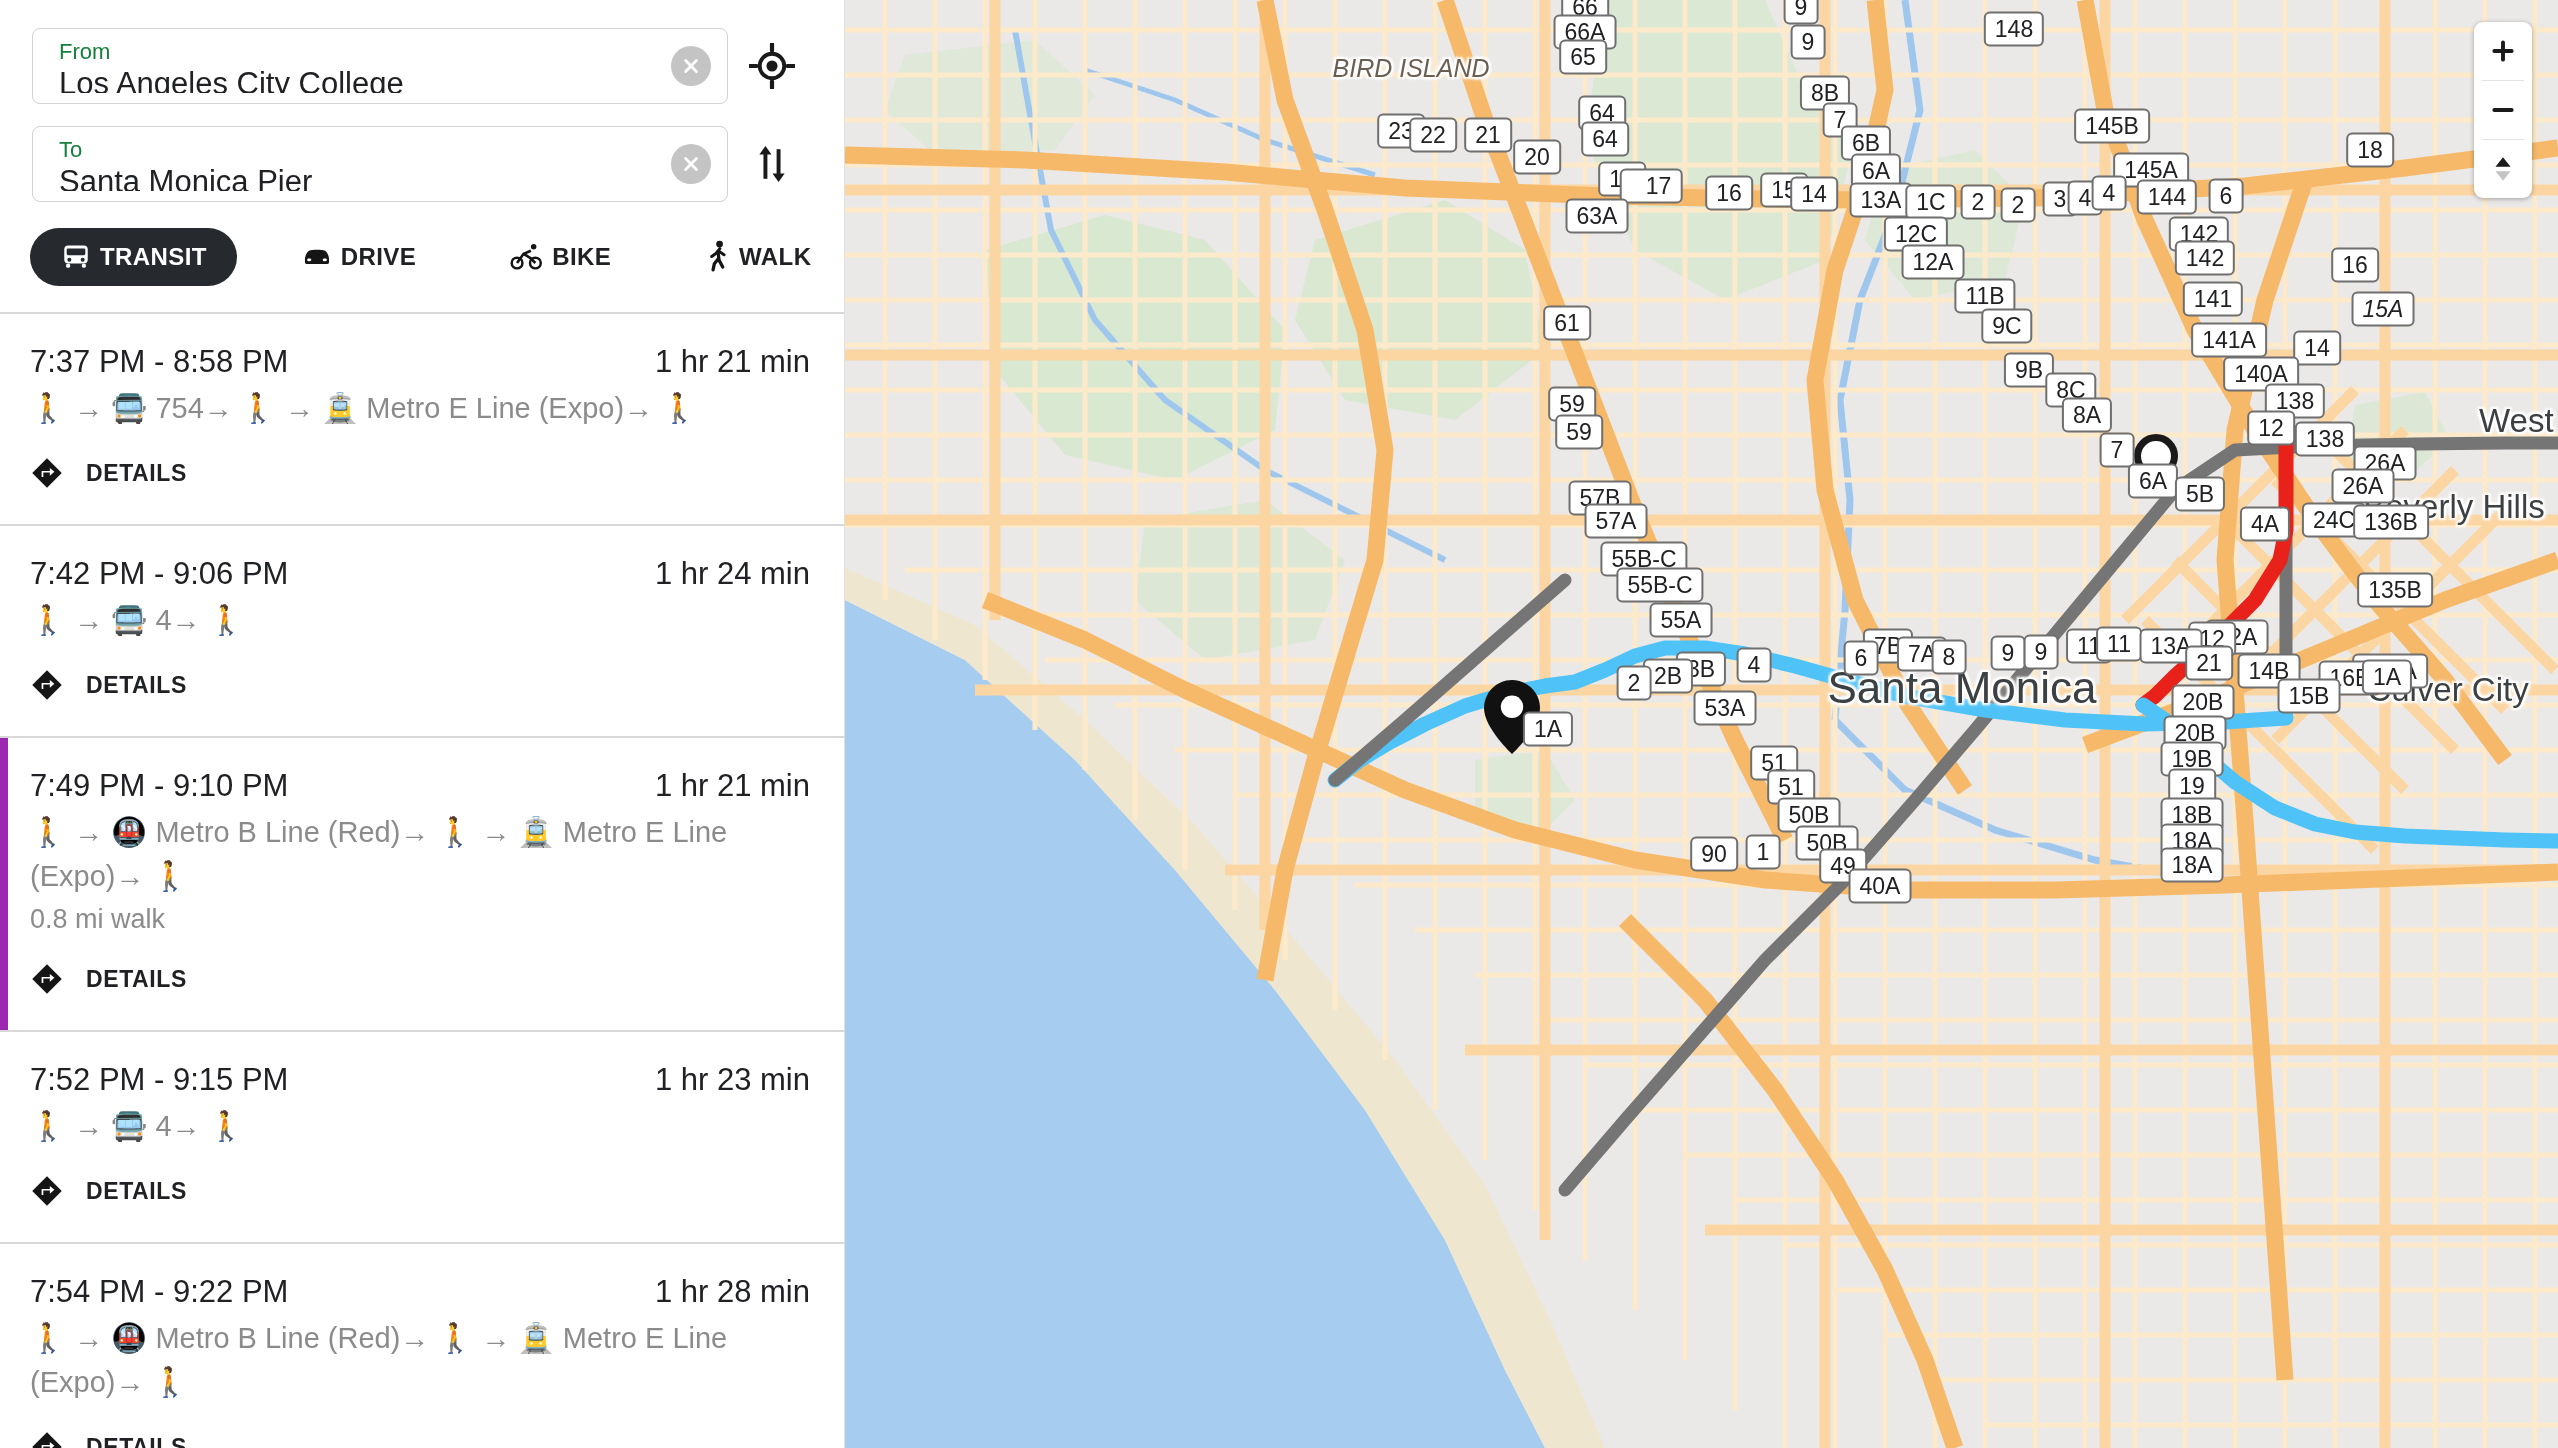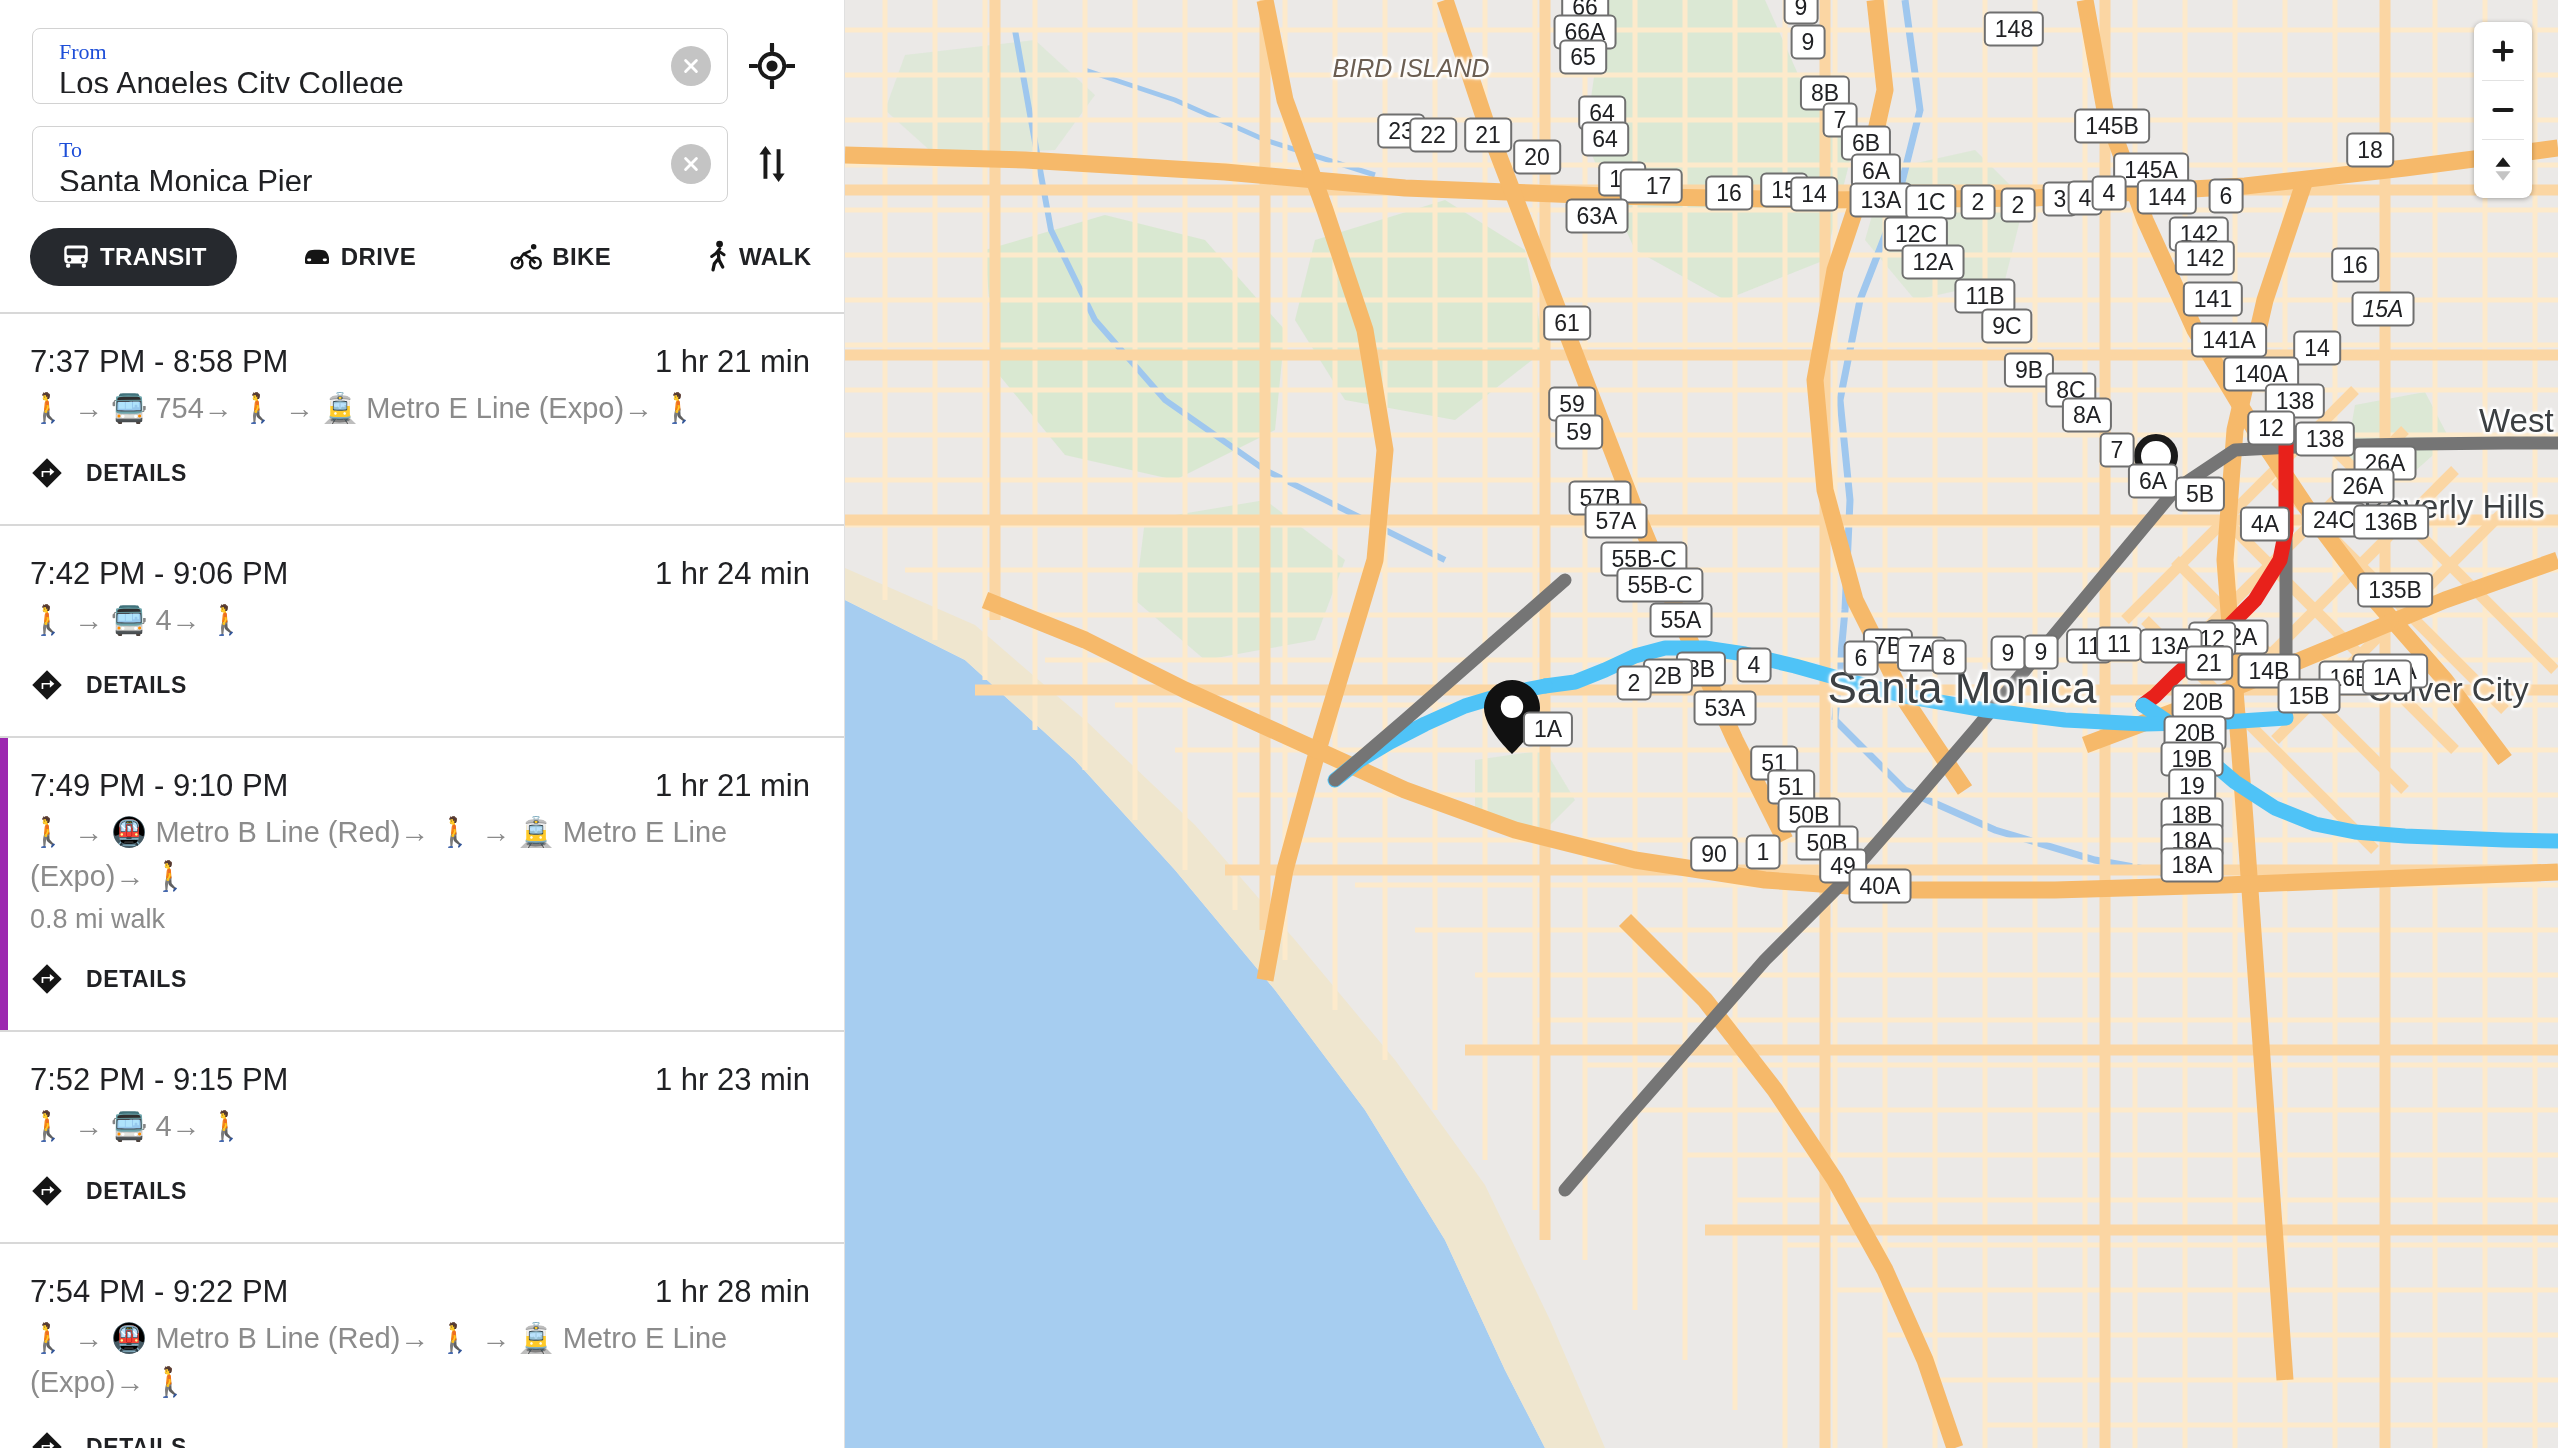--- a/index.html
+++ b/index.html
@@ -30,22 +30,22 @@
     flex: 1 1 auto;
     border: 1px solid #d2d2d2;
     border-radius: 8px;
     height: 76px;
     padding: 10px 58px 10px 26px;
     position: relative;
     display: flex; flex-direction: column; justify-content: center;
     background: #fff;
   }
   .field-label {
-    font-size: 22px; color: #1d4ed8; line-height: 26px;
-    font-family: Liberation Serif, serif;
+    font-size: 22px; color: #15803d; line-height: 26px;
+    font-family: Liberation Sans, sans-serif;
   }
   .field-value {
     font-size: 31px; color: #202124; line-height: 38px;
     white-space: nowrap; overflow: hidden; text-overflow: ellipsis;
   }
   .clear-btn {
     position: absolute; right: 16px; top: 50%; transform: translateY(-50%);
     width: 40px; height: 40px; border-radius: 50%;
     background: #c4c4c4; cursor: pointer;
     display: flex; align-items: center; justify-content: center;

